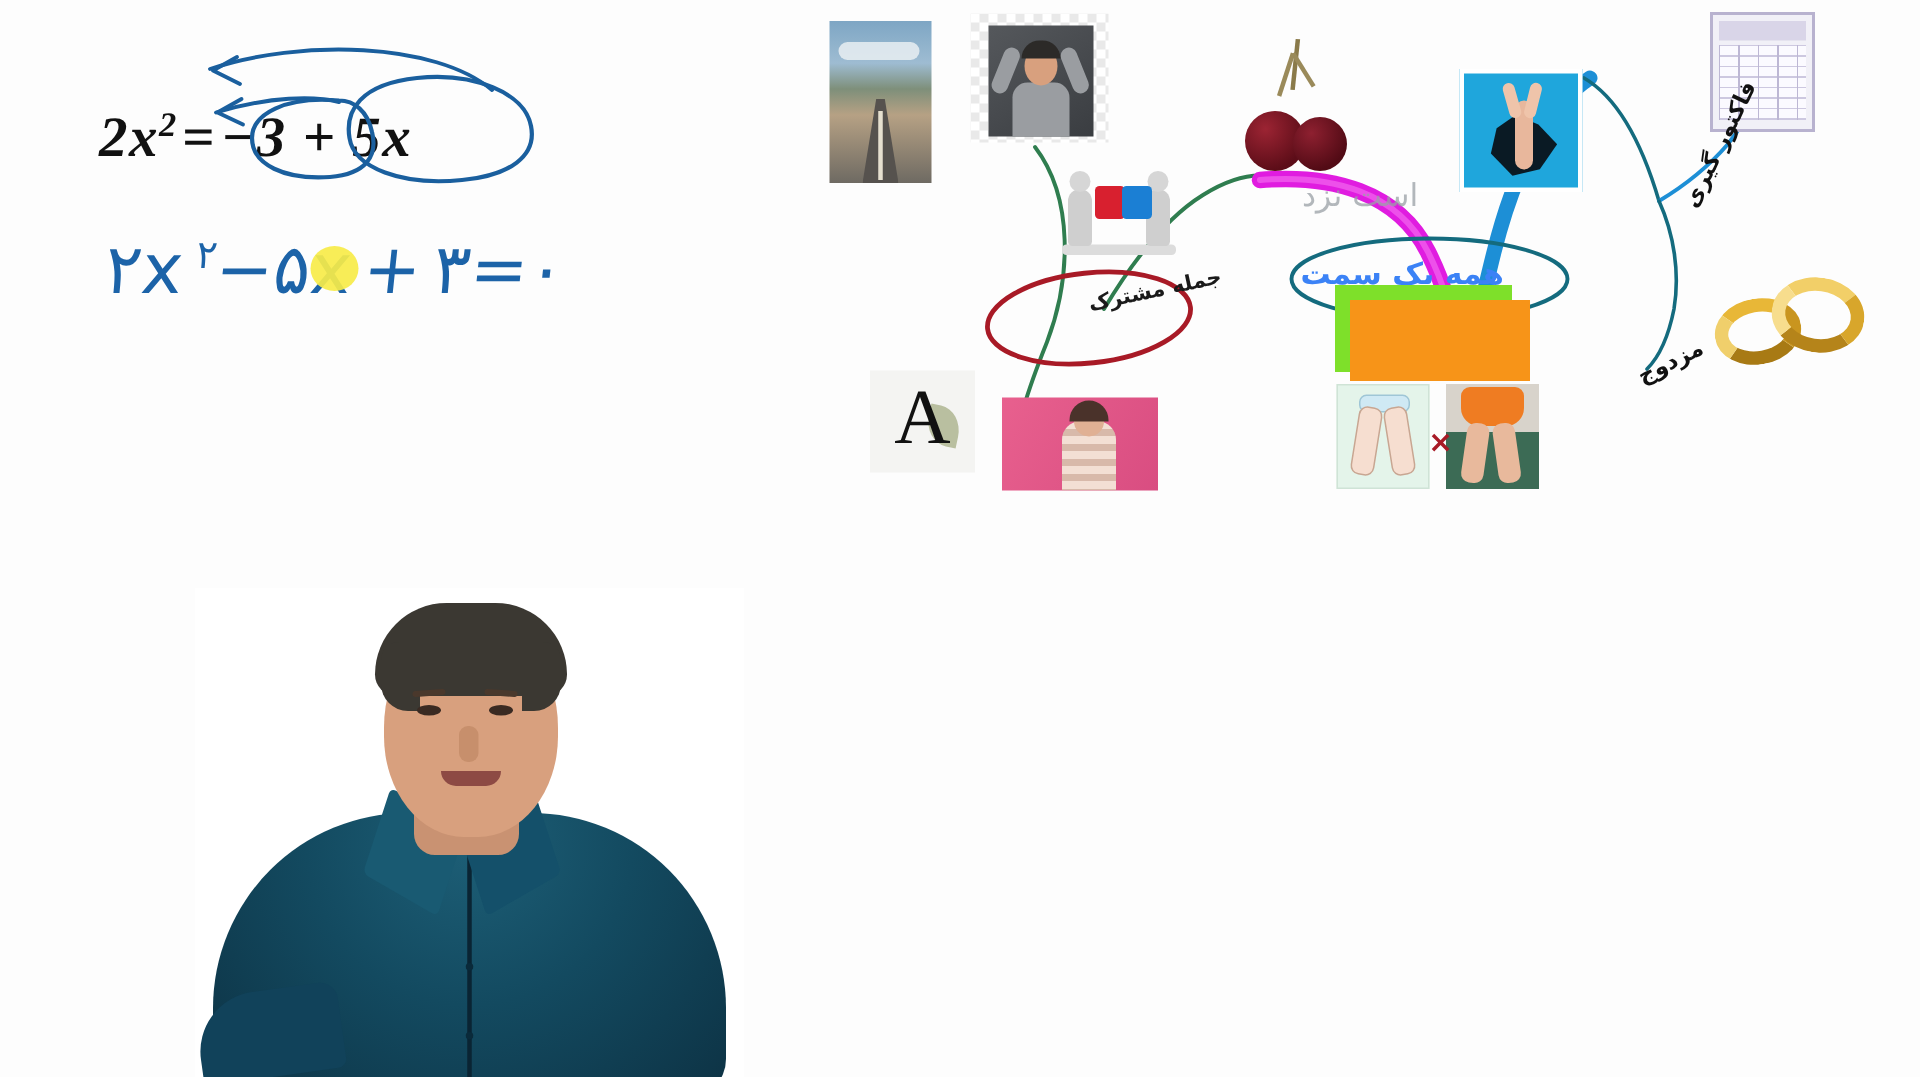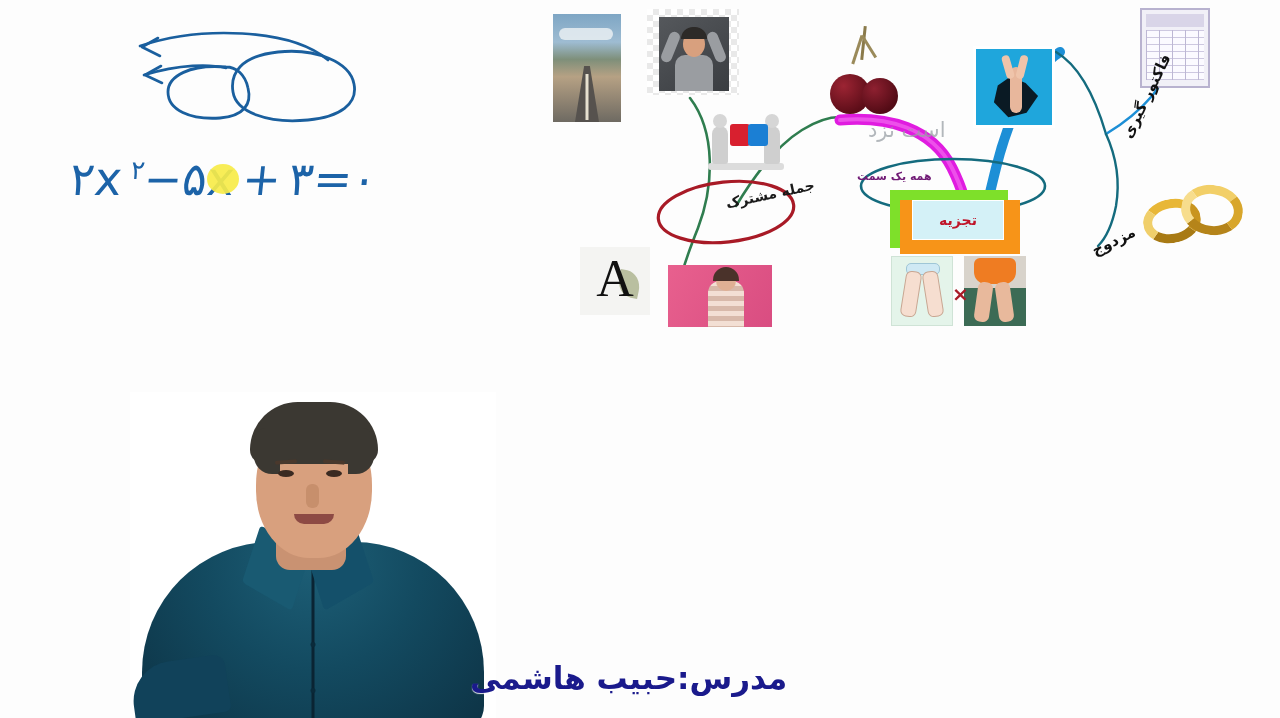--- a/index.html
+++ b/index.html
@@ -231,21 +231,21 @@
   .ph-baby .bl2{ left:33px; transform:rotate(-8deg); }
   .x-mark{ position:absolute; left:412px; top:282px; font-size:20px; font-weight:bold;
     color:#a81a26; font-family:"DejaVu Sans", sans-serif; }
 
   
   .lbl{ position:absolute; font-family:"DejaVu Sans", sans-serif; font-weight:bold;
         direction:rtl; white-space:nowrap; }
 
   .lbl-common{ left:185px; top:186px; font-size:14px; color:#1a1a1a;
                transform:rotate(-12deg); }
-  .lbl-oneside{ left:317px; top:170px; font-size:11px; color:#701a75; }
+  .lbl-oneside{ left:327px; top:170px; font-size:20px; color:#3b82f6; }
 
   .box3d{ position:absolute; left:350px; top:186px; width:130px; height:68px; }
   .box3d .face-green{ position:absolute; left:0; top:4px; width:118px; height:58px;
     background:#7ee02a; }
   .box3d .face-orange{ position:absolute; left:10px; top:14px; width:120px; height:54px;
     background:#f79418; }
   .box3d .inner{ position:absolute; left:22px; top:14px; width:92px; height:40px;
     background:#d4f1f7; border:1px solid #ffffff; }
   .box3d .inner-label{ position:absolute; left:0; right:0; top:11px; text-align:center;
     font-size:14px; font-weight:bold; color:#c0152a; direction:rtl;
@@ -256,20 +256,23 @@
   .lbl-conj{ left:548px; top:222px; font-size:15px; color:#111;
              transform:rotate(-26deg); transform-origin:right center; }
   .lbl-faint{ left:328px; top:118px; font-size:21px; color:#9aa0a6; opacity:.75;
               direction:rtl; font-weight:normal; }
 </style>
 </head>
 <body>
 
 <div id="stage">
 
+  <div class="eq-printed">
+    <span>2</span><span>x</span><span class="sup">2</span><span class="op">=</span><span>−3 + 5x</span>
+  </div>
 
   <svg style="position:absolute;left:40px;top:20px;width:400px;height:130px;">
     <path d="M100 26 C 160 6, 250 8, 288 40" fill="none" stroke="#1a5f9e" stroke-width="2.6" stroke-linecap="round"></path>
     <path d="M102 27 L 118 18 M102 27 L 120 36" fill="none" stroke="#1a5f9e" stroke-width="2.6" stroke-linecap="round"></path>
     <path d="M104 55 C 140 44, 170 44, 186 48" fill="none" stroke="#1a5f9e" stroke-width="2.6" stroke-linecap="round"></path>
     <path d="M105 55 L 121 46 M105 55 L 122 63" fill="none" stroke="#1a5f9e" stroke-width="2.6" stroke-linecap="round"></path>
     <path d="M186 47 C 150 44, 128 56, 128 72 C 128 90, 150 100, 180 98 C 204 96, 212 84, 208 68 C 205 54, 196 47, 186 47 Z" fill="none" stroke="#1a5f9e" stroke-width="2.8" stroke-linejoin="round"></path>
     <path d="M238 32 C 200 36, 190 54, 193 72 C 196 92, 228 104, 268 100 C 300 97, 318 84, 314 64 C 310 42, 276 28, 238 32 Z" fill="none" stroke="#1a5f9e" stroke-width="2.8" stroke-linejoin="round"></path>
   </svg>
 
@@ -373,23 +376,20 @@
     <div class="x-mark">×</div>
 
     <div class="lbl lbl-faint">است نزد</div>
 
     <div class="lbl lbl-common">جمله مشترک</div>
     <div class="lbl lbl-oneside">همه یک سمت</div>
 
     <div class="box3d">
       <div class="face-green"></div>
       <div class="face-orange"></div>
-      <div class="inner">
-        <div class="inner-label">تجزیه</div>
-      </div>
     </div>
 
     <div class="lbl lbl-factor">فاکتور گیری</div>
     <div class="lbl lbl-conj">مزدوج</div>
   </div>
 
   <div class="cam">
     <div class="cam-bg"></div>
     <div class="person-shirt"></div>
     <div class="person-collarL"></div>
@@ -402,15 +402,14 @@
     <div class="person-hair"></div>
     <div class="browL"></div>
       <div class="browR"></div>
     <div class="eyeL"></div>
       <div class="eyeR"></div>
     <div class="nose"></div>
       <div class="mouth"></div>
   </div>
 
 
-  <div class="teacher-name">مدرس:حبیب هاشمی</div>
 
 </div>
 
 </body></html>

